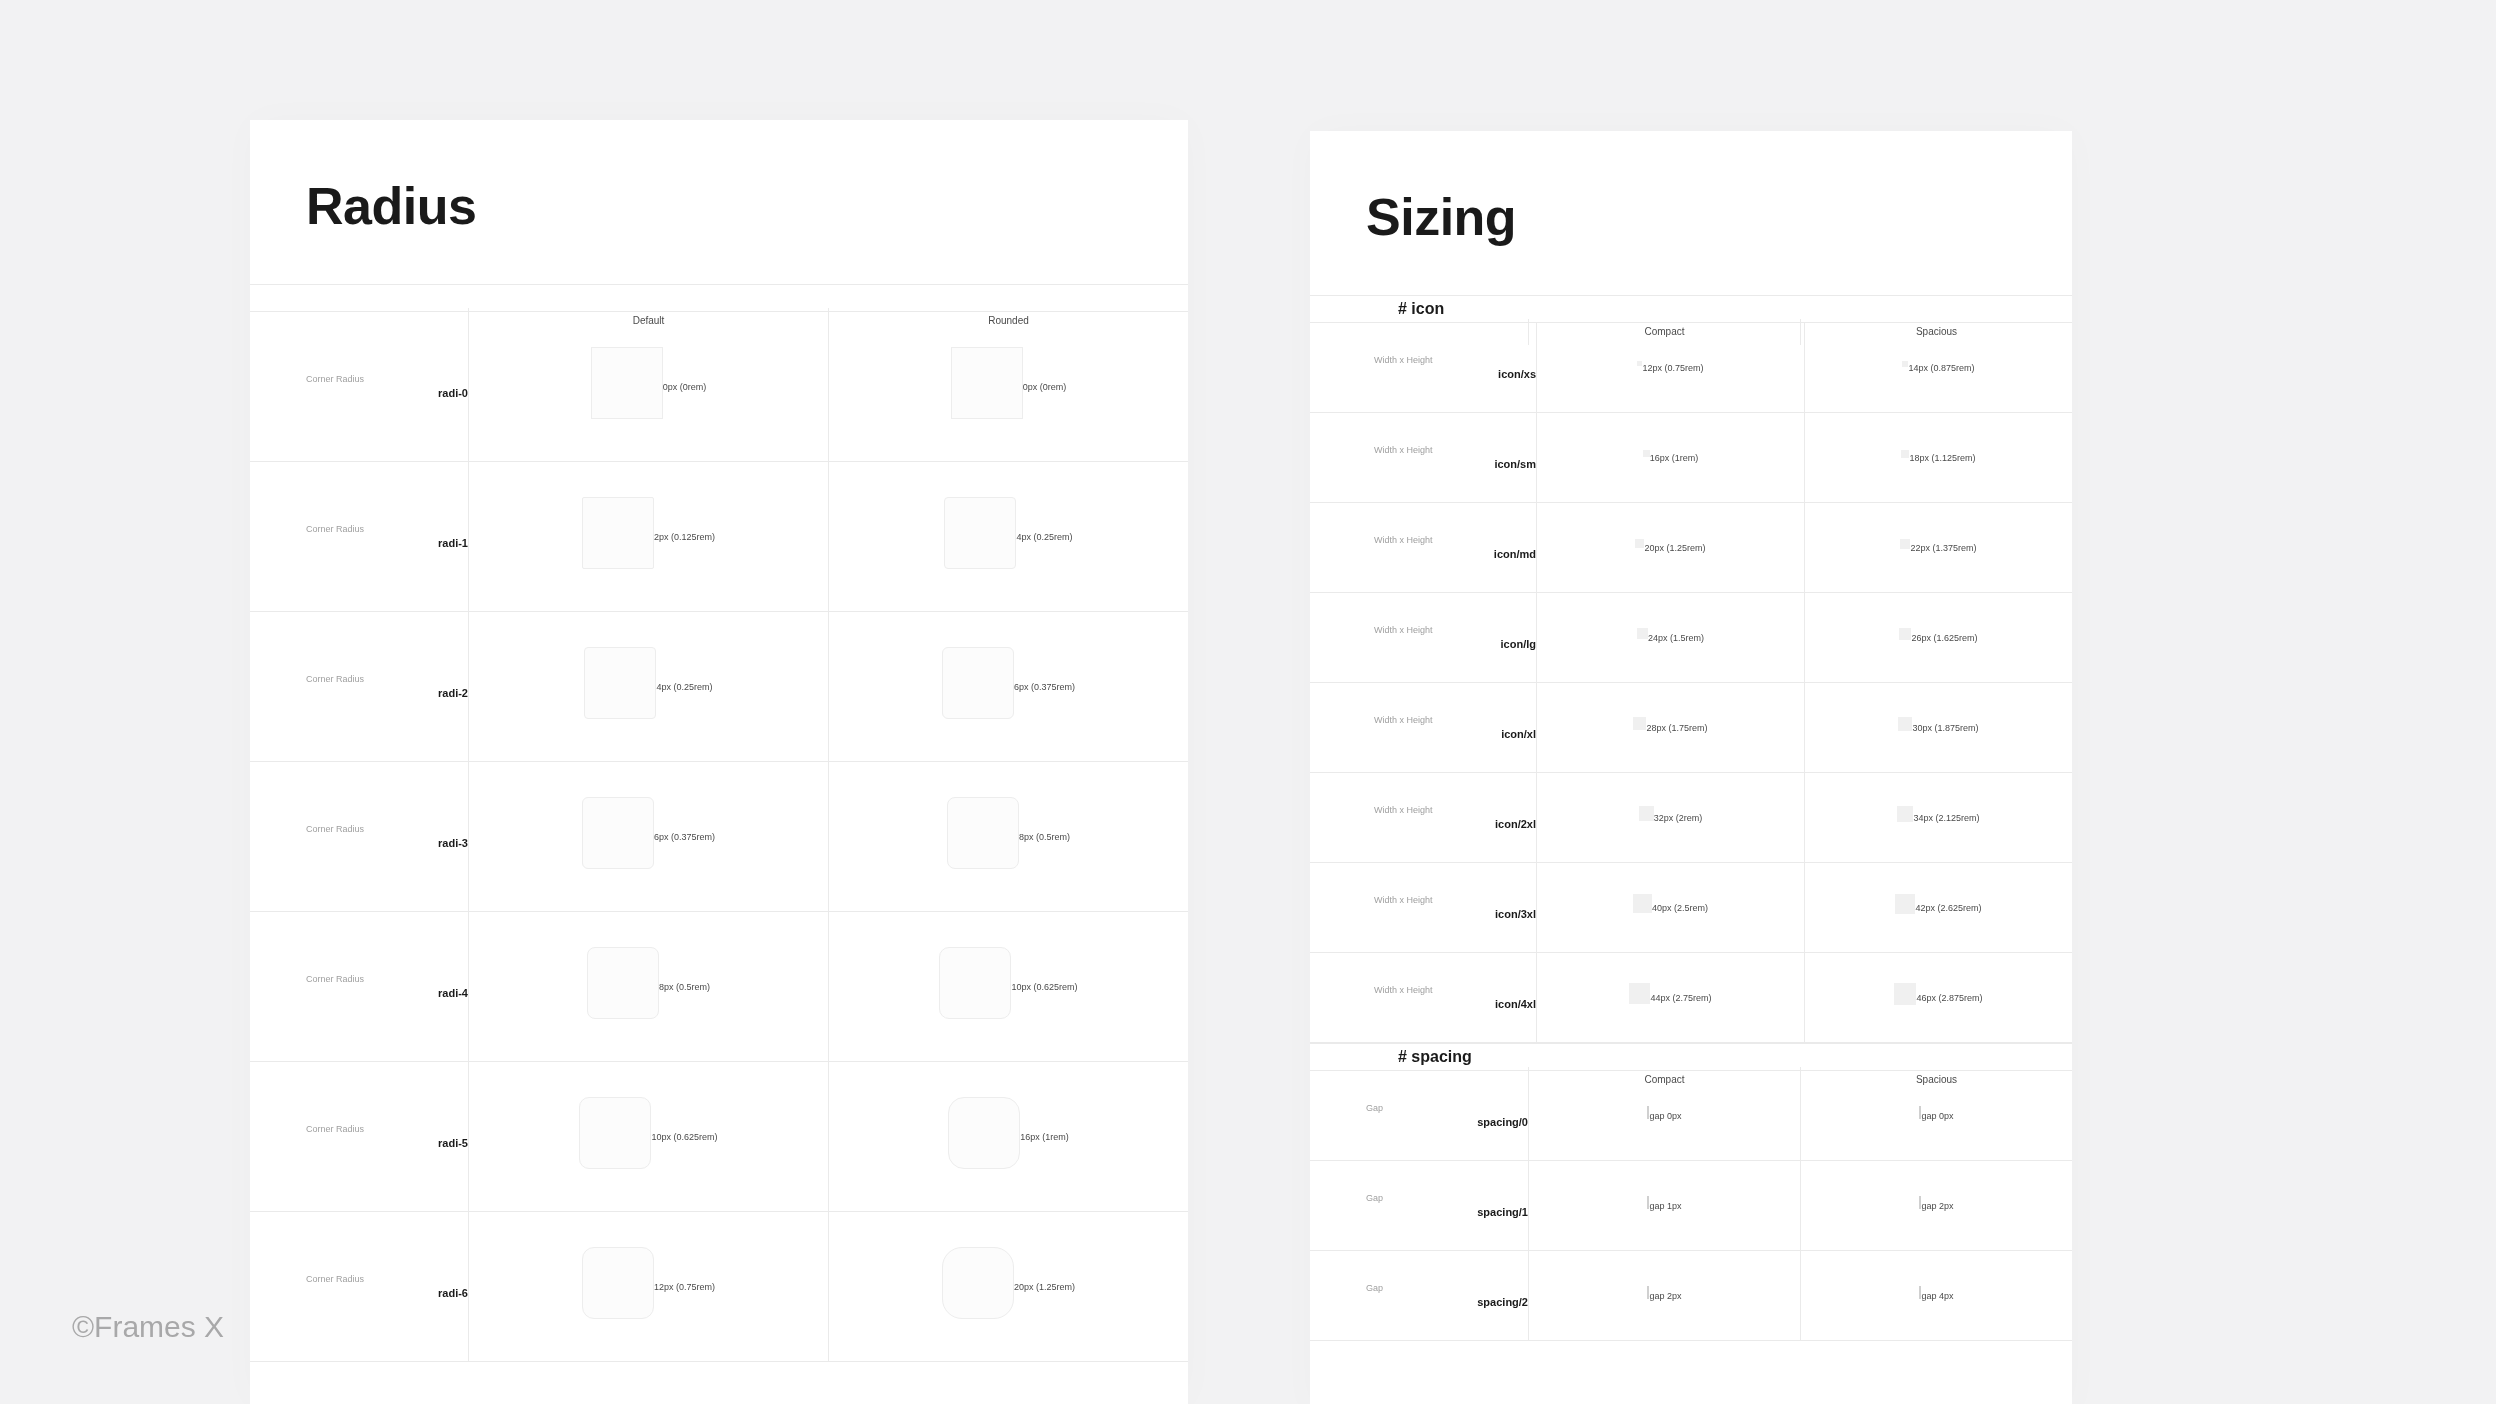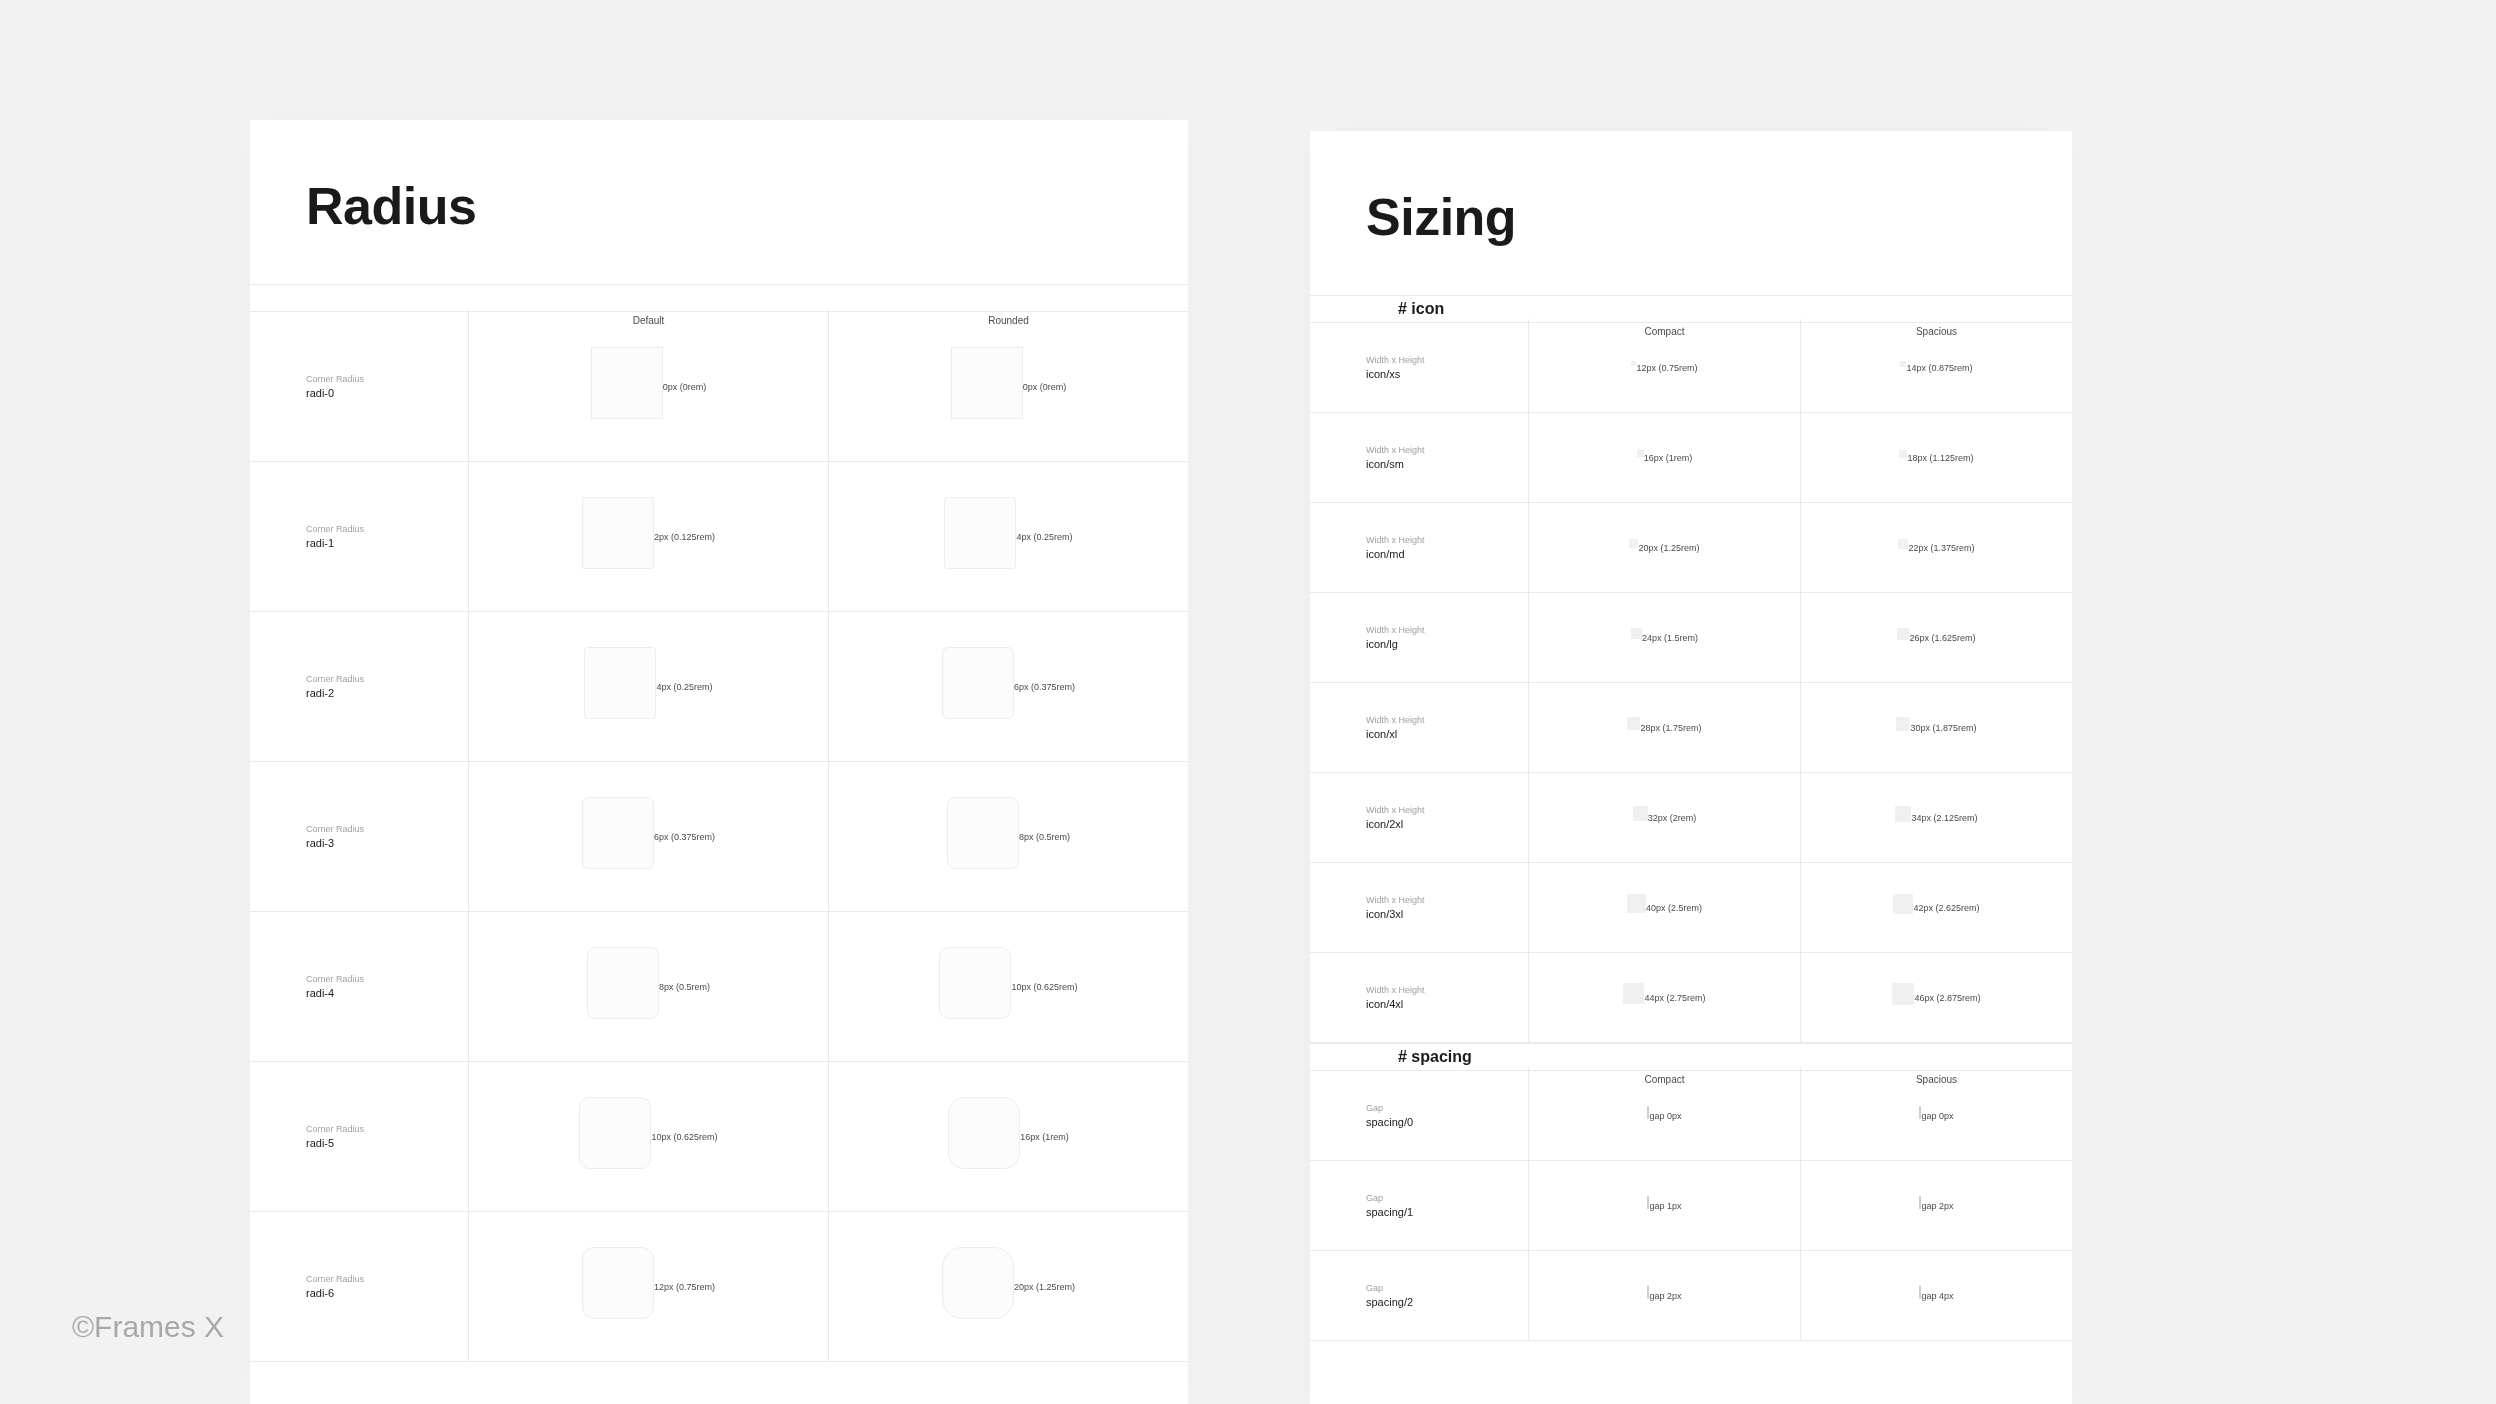--- a/index.html
+++ b/index.html
@@ -87,22 +87,23 @@
   flex-direction: column;
   justify-content: center;
 }
 .row-label .caption {
   font-size: 9px;
   color: #a0a0a0;
   margin-bottom: 3px;
 }
 .row-label .name {
   font-size: 11px;
-  font-weight: 400;
+  font-weight: 700;
   color: #1a1a1a;
+  text-align: right;
 }
 .row-cell {
   flex: 1;
   border-left: 1px solid #eaeaea;
   display: flex;
   align-items: center;
   justify-content: center;
   padding: 14px 0;
 }
 .swatch {
@@ -123,21 +124,21 @@
   color: #4a4a4a;
   white-space: nowrap;
 }
 .spacing-bar {
   width: 2px;
   height: 13px;
   background: #d0d0d0;
   margin-bottom: 6px;
 }
 .radius-row { min-height: 150px; }
-.icon-row { min-height: 90px; }
+.icon-row { min-height: 90px; padding-left: 8px; }
 .spacing-row { min-height: 90px; }
 .watermark {
   position: absolute;
   left: 72px;
   bottom: 60px;
   font-size: 30px;
   color: #8a8a8a;
   opacity: 0.7;
 }
 </style>

